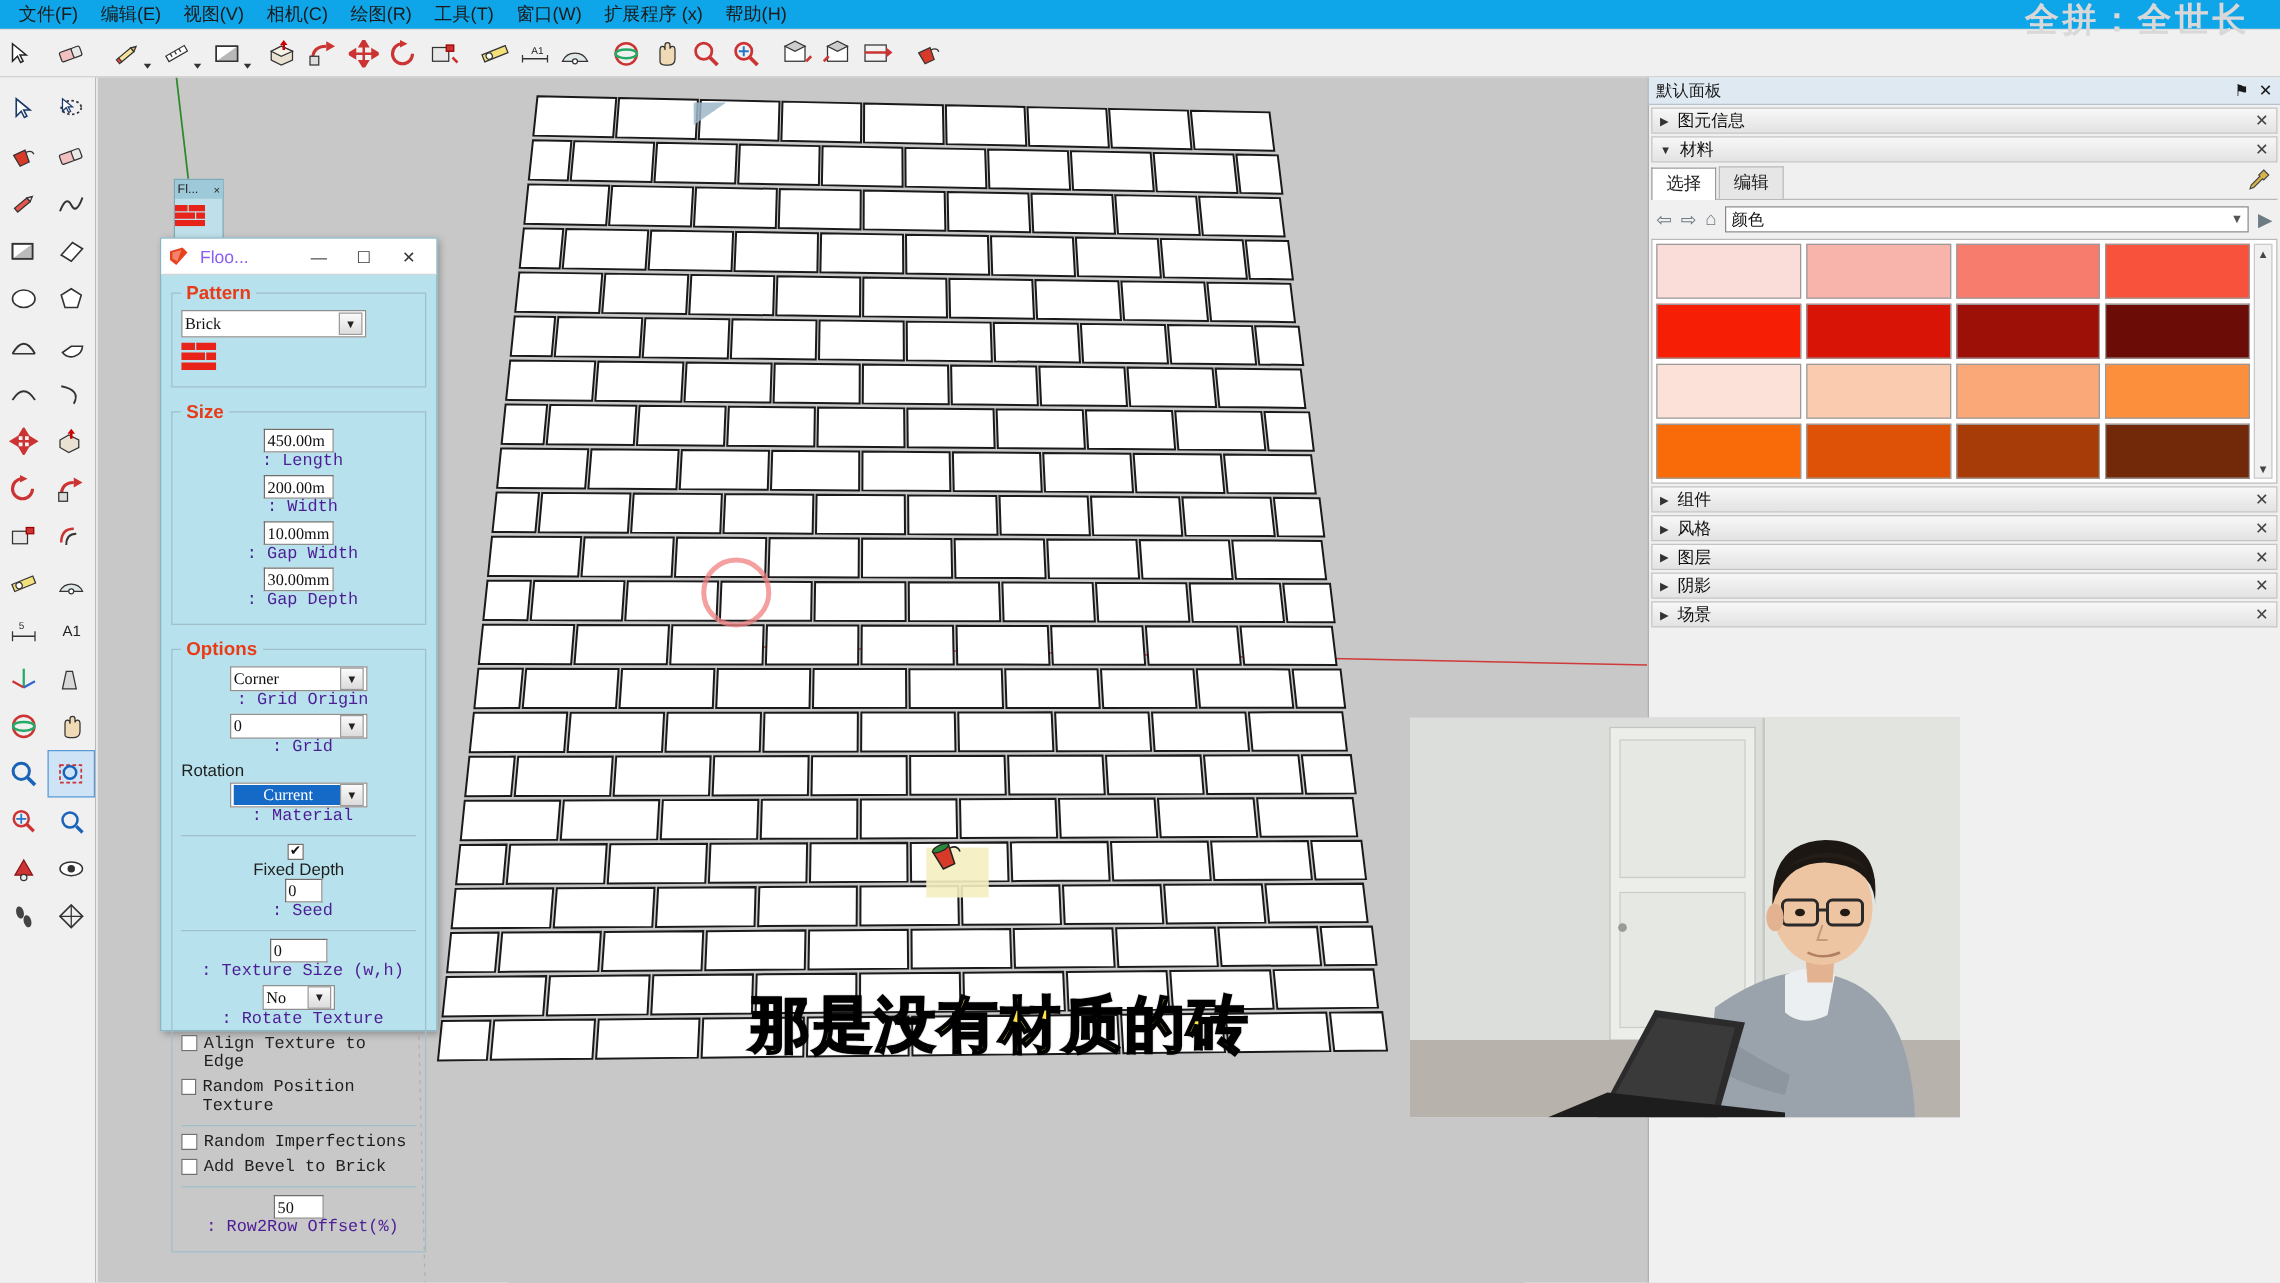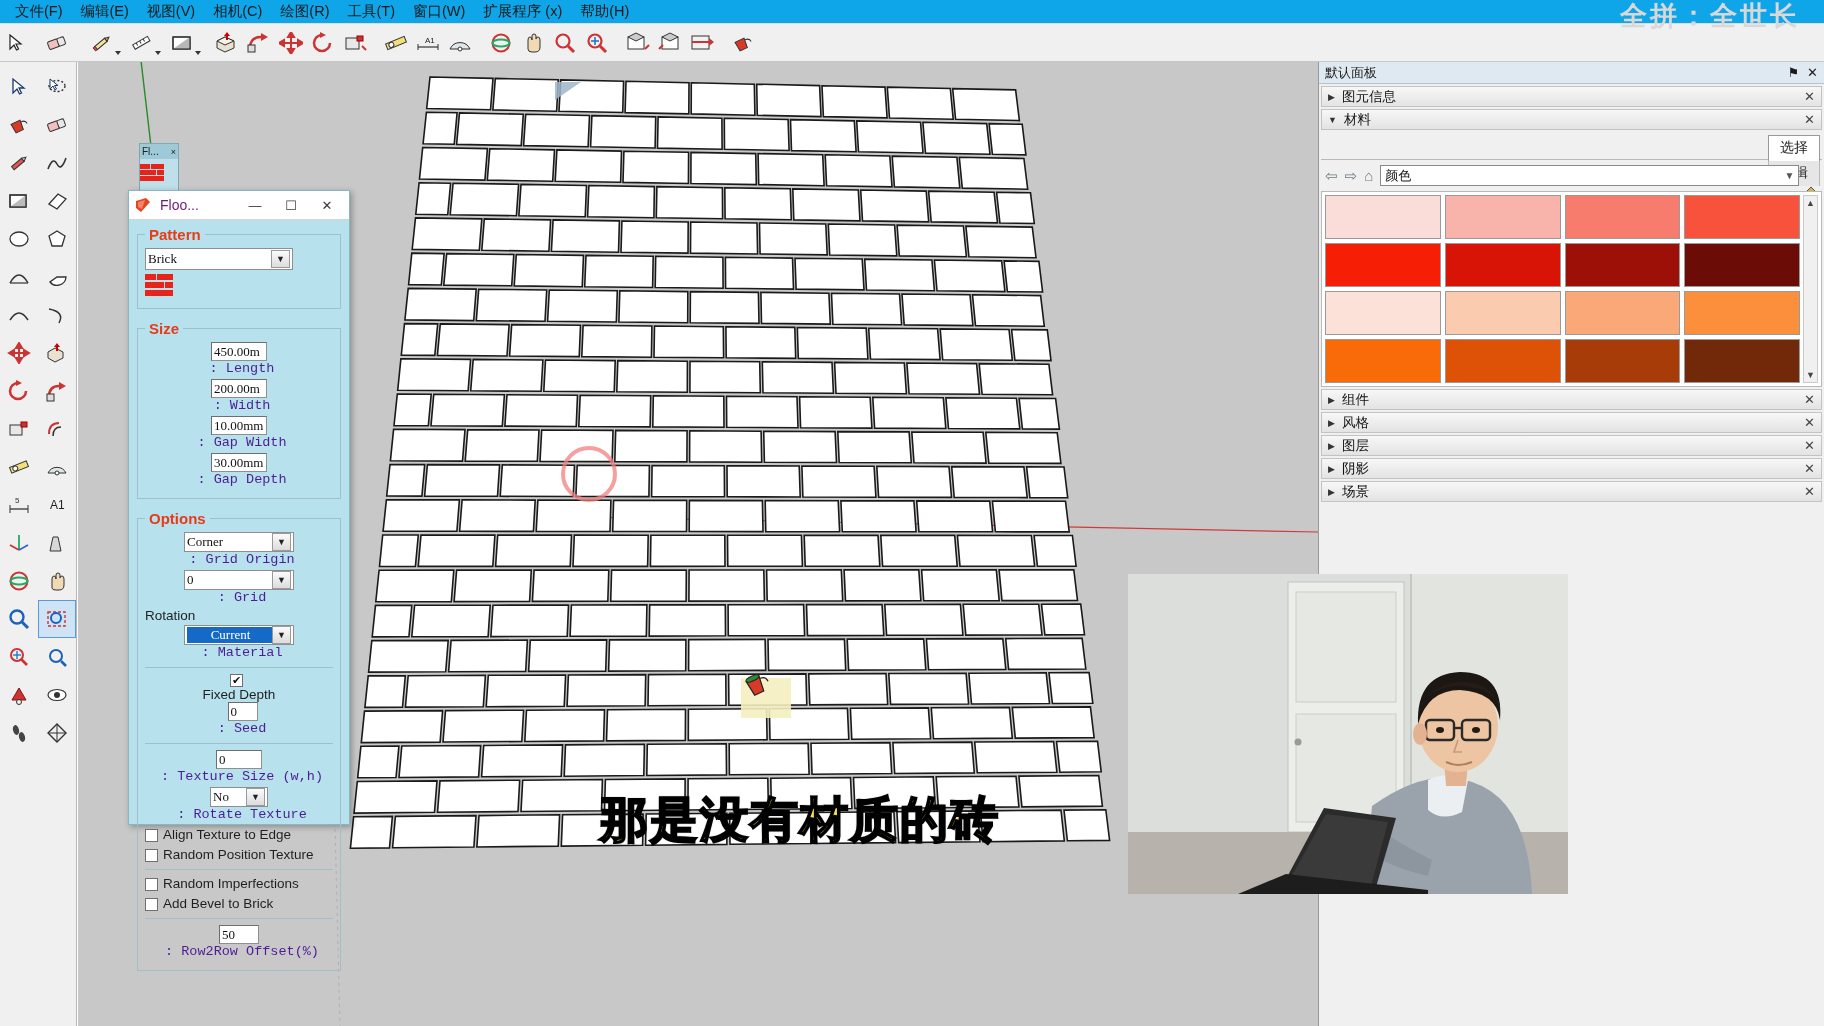--- a/index.html
+++ b/index.html
@@ -104,21 +104,21 @@
   }
   .mat-side-btns {
     position:absolute; right:3px; top:26px; display:flex;
     flex-direction:column; gap:3px;
   }
   .mat-side-btn { width:17px; height:17px; border:1px solid #b4b4b4; background:#f2f2f2;
     font-size:10px; display:flex; align-items:center; justify-content:center; }
 
   .tabs-row {
     margin:4px 2px 0 2px; height:26px; border-bottom:1px solid #b9b9b9;
-    display:flex; align-items:flex-end; position:relative; background:#f0f0f0;flex-direction:column;
+    display:flex; align-items:flex-end; position:relative; background:#f0f0f0;
   }
   .tab {
     font-size:14px; padding:3px 11px 4px 11px; border:1px solid #b9b9b9;
     border-bottom:none; background:#e6e6e6; color:#222; margin-right:2px;
   }
   .tab.active { background:#fff; border-color:#9a9a9a; position:relative; top:1px; }
   .tabs-right { margin-left:auto; padding-right:6px; padding-bottom:2px; }
 
   .nav-row {
     margin:3px 2px 0 2px; height:25px; display:flex; align-items:center; gap:7px;
@@ -160,21 +160,21 @@
 
   #fg-dialog {
     position:absolute; left:128px; top:190px; width:222px; height:635px;
     background:#b7e1ec; border:1px solid #8ab6c3;
     box-shadow:2px 2px 6px rgba(0,0,0,0.3);
   }
   #fg-titlebar {
     height:29px; background:#ffffff; display:flex; align-items:center;
     padding:0 4px; border-bottom:1px solid #d4d4d4;
   }
-  #fg-title-text { font-size:14px; color:#701a75; margin-left:7px; }
+  #fg-title-text { font-size:14px; color:#8b5cf6; margin-left:7px; }
   .fg-wbtns { margin-left:auto; display:flex; align-items:center; }
   .fg-wbtn { width:36px; height:27px; display:flex; align-items:center; justify-content:center;
     font-size:13px; color:#3a3a3a; }
   .fg-body { padding:6px 8px 8px 8px; }
 
   fieldset.fg-group {
     border:1px solid #9fbfc9; margin:0 0 11px 0; padding:5px 7px 8px 7px;
     background:transparent;
   }
   fieldset.fg-group > legend {
@@ -200,21 +200,21 @@
     border:1px solid #9a9a9a; display:flex; align-items:center;
     justify-content:center; font-size:9px; color:#222;
   }
   .fg-select.highlighted .sel-val { background:#1569c7; color:#fff; padding-left:2px;text-align:center; }
   .combo-wide { width:110px; }
   .combo-pattern { width:148px; height:22px; }
   .combo-small { width:58px; }
 
   .brick-icon { width:28px; height:22px; margin-top:4px; }
 
-  .chk-row { display:flex; align-items:flex-end; margin:5px 0 2px 0; }
+  .chk-row { display:flex; align-items:flex-start; margin:5px 0 2px 0;font-family:Liberation Mono, monospace; }
   .chk {
     width:13px; height:13px; border:1px solid #707070; background:#fff;
     display:flex; align-items:center; justify-content:center;
     font-size:11px; color:#111; margin-right:5px; line-height:1;
   }
   .chk-lbl { font-size:13.5px; color:#1f1f1f; }
   .hr { height:1px; background:#9fbfc9; margin:7px 0 6px 0; }
 
   
   #webcam {

